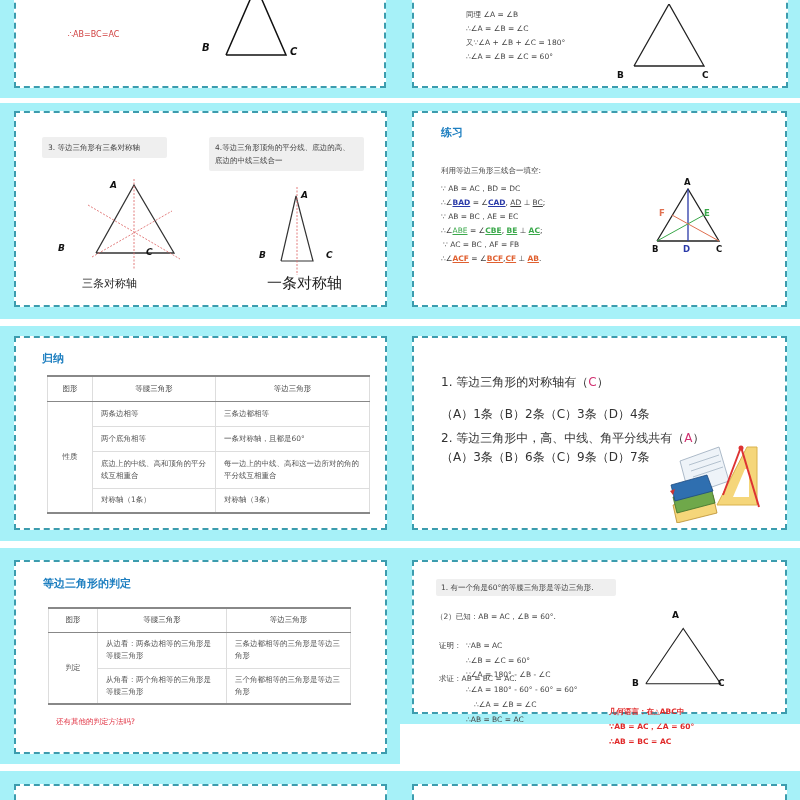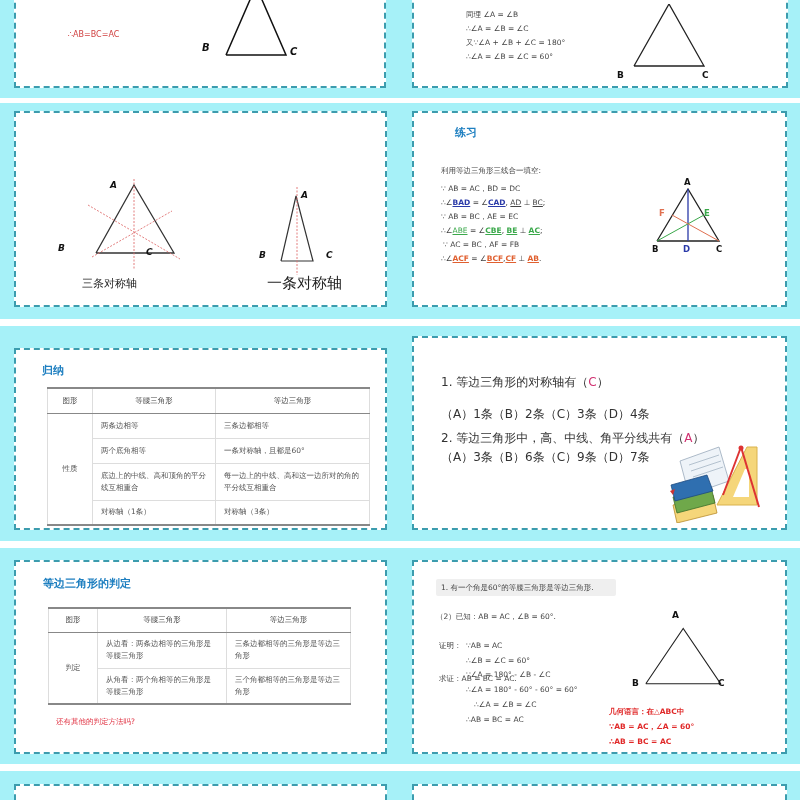--- a/index.html
+++ b/index.html
@@ -59,20 +59,25 @@
     <svg class="abs" style="left:205px;top:108px;" width="100" height="80">
       <polyline points="15,62 50,0 85,62 15,62" fill="none" stroke="#222" stroke-width="1.3"></polyline>
     </svg>
     <span class="abs lbl" style="left:203px;top:174px;font-size:9px;">B</span>
     <span class="abs lbl" style="left:288px;top:174px;font-size:9px;">C</span>
   </div>
 </div>
 
 <div class="slide" style="left:0;top:103px;width:400px;height:216px;">
   <div class="card" style="left:14px;right:13px;top:8px;bottom:12px;">
+    <div class="abs graybox" style="left:26px;top:24px;width:113px;">3. 等边三角形有三条对称轴</div>
+    <div class="abs graybox" style="left:193px;top:24px;width:143px;">
+      <span>4.等边三角形顶角的平分线、底边的高、</span><br>
+      <span>底边的中线三线合一</span>
+    </div>
     <svg class="abs" style="left:40px;top:60px;" width="130" height="100">
       <polyline points="40,80 78,12 118,80 40,80" fill="none" stroke="#333" stroke-width="1.3"></polyline>
       <line x1="78" y1="6" x2="78" y2="96" stroke="#e07070" stroke-width="0.9" stroke-dasharray="2,1.5"></line>
       <line x1="32" y1="32" x2="124" y2="86" stroke="#e07070" stroke-width="0.9" stroke-dasharray="2,1.5"></line>
       <line x1="36" y1="84" x2="116" y2="38" stroke="#e07070" stroke-width="0.9" stroke-dasharray="2,1.5"></line>
     </svg>
     <span class="abs lbl-i" style="left:94px;top:67px;font-size:9px;">A</span>
     <span class="abs lbl-i" style="left:42px;top:130px;font-size:9px;">B</span>
     <span class="abs lbl-i" style="left:130px;top:134px;font-size:9px;">C</span>
     <div class="abs" style="left:66px;top:163px;font-size:11px;color:#222;">三条对称轴</div>
@@ -83,21 +88,21 @@
     </svg>
     <span class="abs lbl-i" style="left:285px;top:77px;font-size:9px;">A</span>
     <span class="abs lbl-i" style="left:243px;top:137px;font-size:9px;">B</span>
     <span class="abs lbl-i" style="left:310px;top:137px;font-size:9px;">C</span>
     <div class="abs" style="left:251px;top:161px;font-size:15px;color:#222;">一条对称轴</div>
   </div>
 </div>
 
 <div class="slide" style="left:400px;top:103px;width:400px;height:216px;">
   <div class="card" style="left:12px;right:13px;top:8px;bottom:12px;">
-    <div class="abs title-blue" style="left:41px;top:12px;">练习</div>
+    <div class="abs title-blue" style="left:27px;top:12px;">练习</div>
     <div class="abs line" style="left:27px;top:51px;">利用等边三角形三线合一填空:</div>
 
     <div class="abs line" style="left:27px;top:69px;">∵ AB = AC，BD = DC</div>
     <div class="abs line" style="left:27px;top:83px;">
       <span>∴∠</span><span class="u-blue">BAD</span><span> = ∠</span><span class="u-blue">CAD</span><span>, </span><span class="u-gray">AD</span><span> ⊥ </span><span class="u-gray">BC</span><span>;</span>
     </div>
     <div class="abs line" style="left:27px;top:97px;">∵ AB = BC，AE = EC</div>
     <div class="abs line" style="left:27px;top:111px;">
       <span>∴∠</span><span class="u-green" style="font-weight:normal">ABE</span><span> = ∠</span><span class="u-green">CBE</span><span>, </span><span class="u-green">BE</span><span> ⊥ </span><span class="u-green">AC</span><span>;</span>
     </div>
@@ -115,21 +120,21 @@
     <span class="abs lbl" style="left:270px;top:64px;font-size:8.5px;">A</span>
     <span class="abs lbl" style="left:238px;top:131px;font-size:8.5px;">B</span>
     <span class="abs lbl" style="left:302px;top:131px;font-size:8.5px;">C</span>
     <span class="abs lbl" style="left:269px;top:131px;font-size:8.5px;color:#2a3aa8;">D</span>
     <span class="abs lbl" style="left:290px;top:95px;font-size:8.5px;color:#3aa84a;">E</span>
     <span class="abs lbl" style="left:245px;top:95px;font-size:8.5px;color:#e07050;">F</span>
   </div>
 </div>
 
 <div class="slide" style="left:0;top:326px;width:400px;height:215px;">
-  <div class="card" style="left:14px;right:13px;top:10px;bottom:11px;margin-top:12px;">
+  <div class="card" style="left:14px;right:13px;top:10px;bottom:11px;">
     <div class="abs title-blue" style="left:26px;top:13px;">归纳</div>
     <table class="abs t" style="left:31px;top:37px;width:323px;">
       <tbody>
           <tr class="head" style="height:25px;">
         <th style="width:28px;">图形</th>
         <th style="width:106px;">等腰三角形</th>
         <th>等边三角形</th>
       </tr>
       <tr style="height:25px;">
         <td rowspan="4" style="text-align:center;">性质</td>
@@ -199,21 +204,21 @@
       <tr style="height:36px;">
         <td style="line-height:12px;">从角看：两个角相等的三角形是等腰三角形</td>
         <td style="line-height:12px;">三个角都相等的三角形是等边三角形</td>
       </tr>
     </tbody>
       </table>
     <div class="abs" style="left:40px;top:155px;font-size:7.5px;color:#e03040;">还有其他的判定方法吗?</div>
   </div>
 </div>
 
-<div class="slide" style="left:400px;top:548px;width:400px;height:216px;">
+<div class="slide" style="left:400px;top:548px;width:400px;height:176px;">
   <div class="card" style="left:12px;right:13px;top:12px;bottom:10px;">
     <div class="abs graybox" style="left:22px;top:17px;width:170px;padding:2px 5px;">1. 有一个角是60°的等腰三角形是等边三角形.</div>
     <div class="abs line" style="left:22px;top:48px;">（2）已知：AB = AC，∠B = 60°.</div>
     <div class="abs line" style="left:25px;top:62px;margin-top:48px;">求证：AB = BC = AC.</div>
     <div class="abs line" style="left:25px;top:77px;">证明：</div>
     <div class="abs line" style="left:52px;top:77px;">∵AB = AC</div>
     <div class="abs line" style="left:52px;top:92px;">∴∠B = ∠C = 60°</div>
     <div class="abs line" style="left:52px;top:106px;">∵∠A = 180° - ∠B - ∠C</div>
     <div class="abs line" style="left:52px;top:121px;">∴∠A = 180° - 60° - 60° = 60°</div>
     <div class="abs line" style="left:60px;top:136px;">∴∠A = ∠B = ∠C</div>

